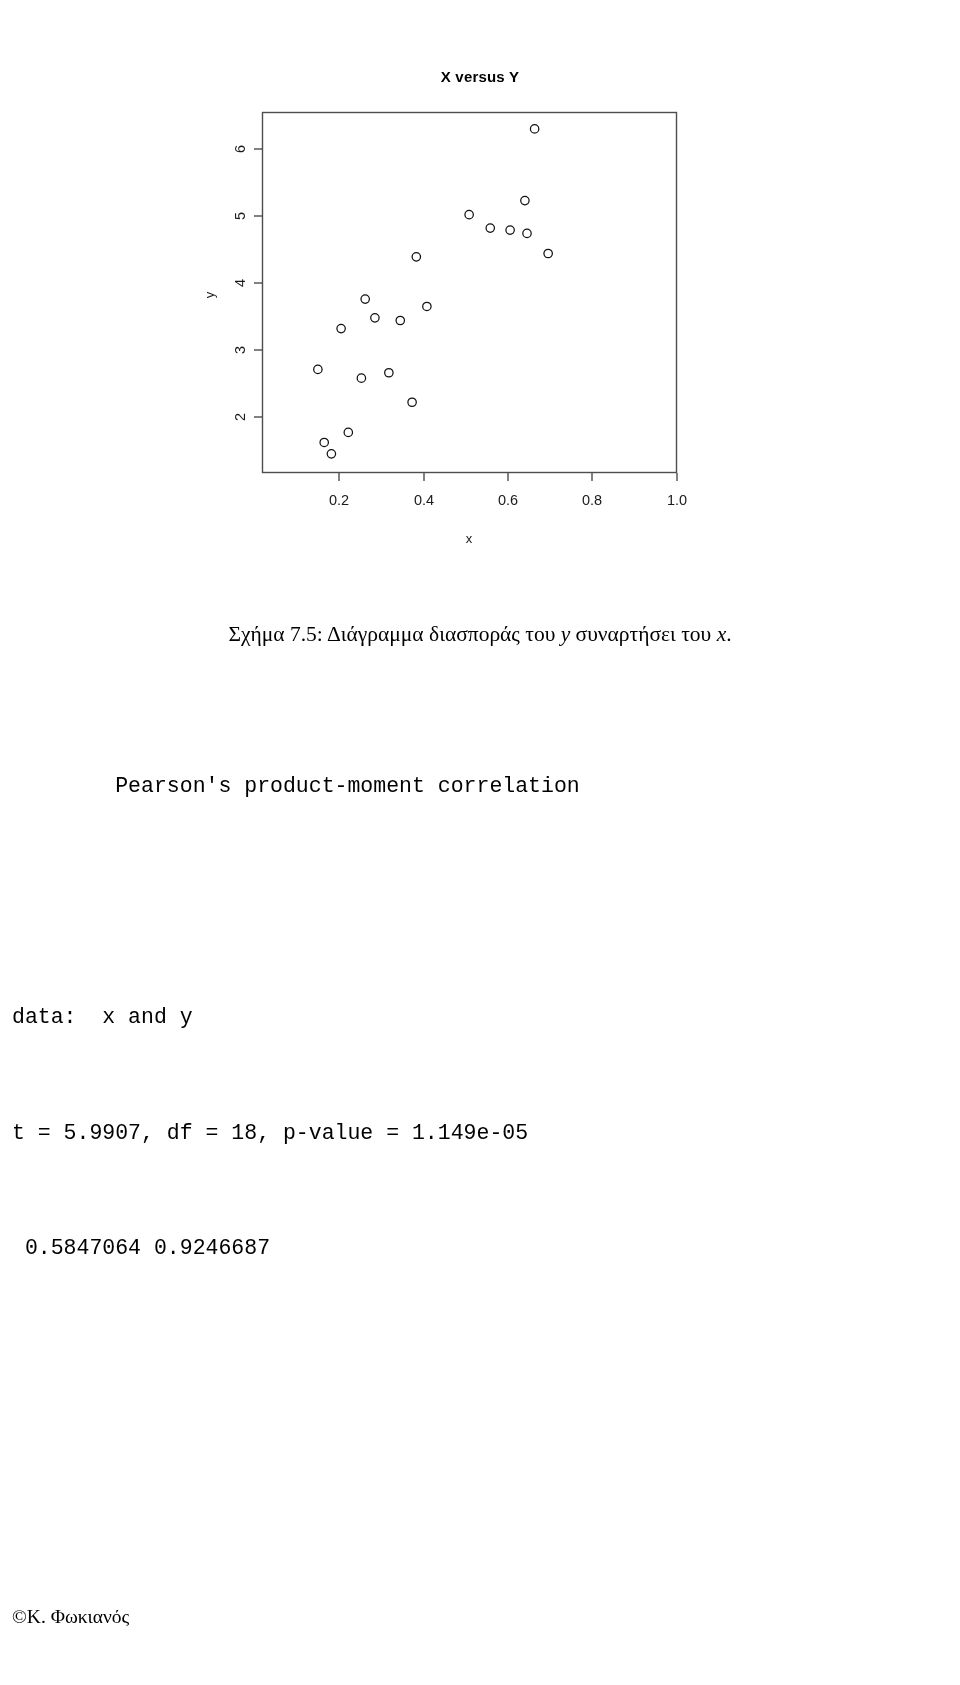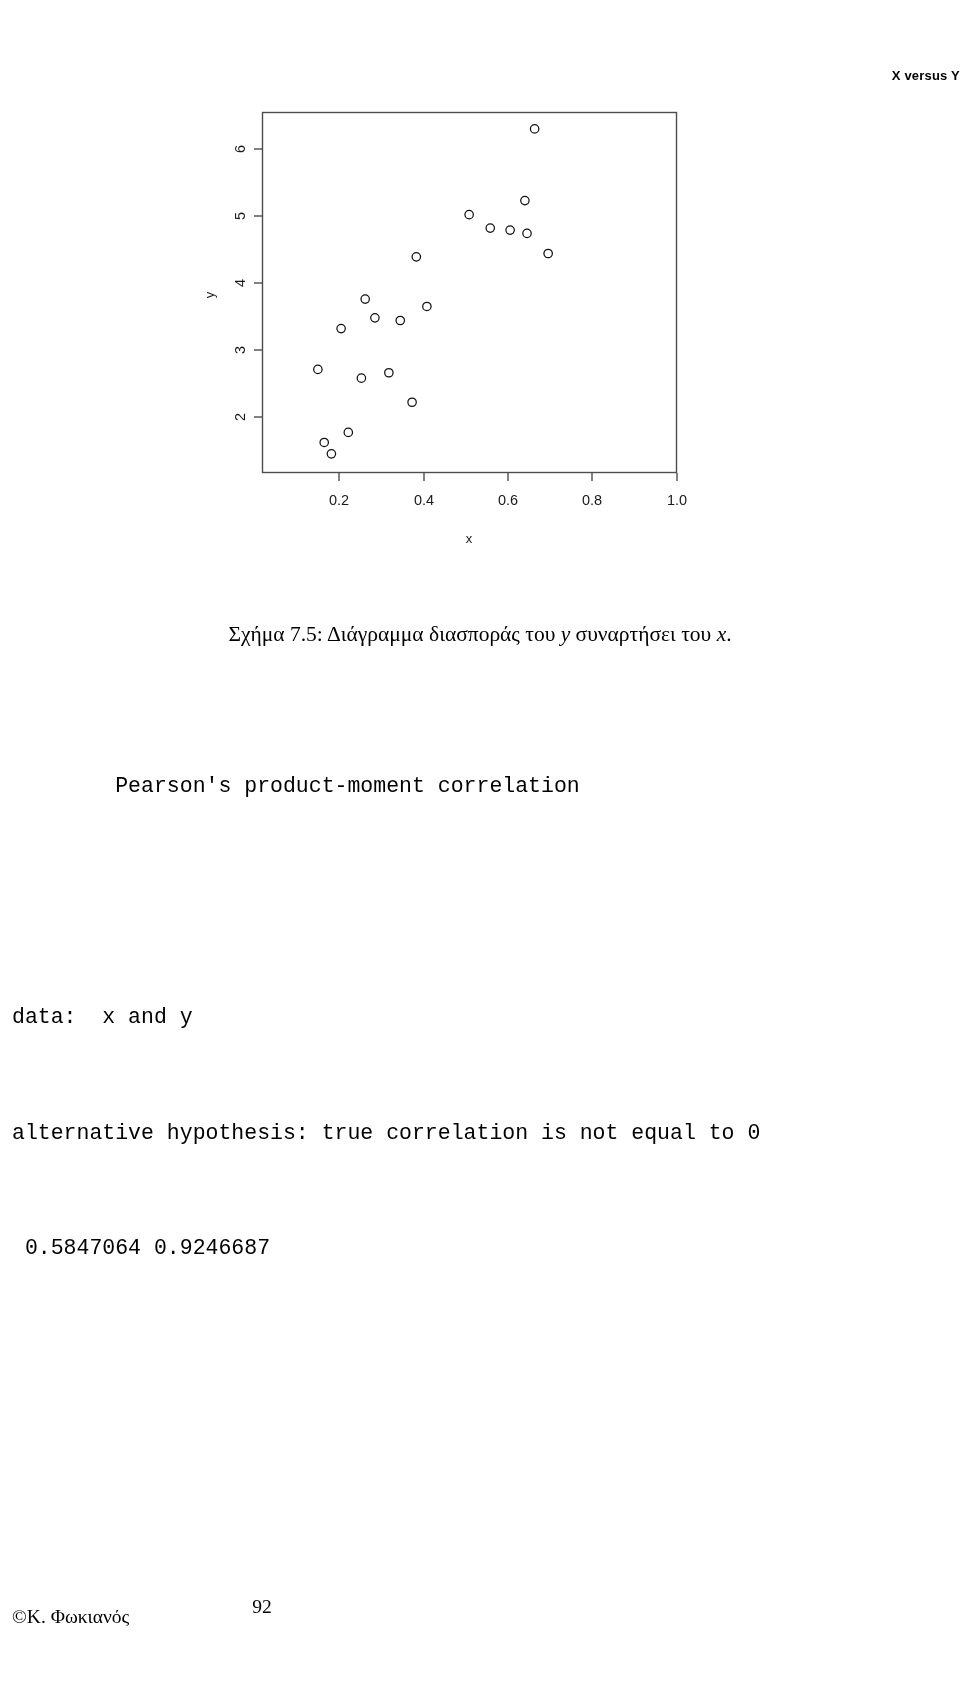--- a/index.html
+++ b/index.html
@@ -22,24 +22,24 @@
     left: 0;
     top: 0;
     width: 960px;
     height: 600px;
   }
   #plot-title {
     position: absolute;
     left: 0;
     top: 68px;
     width: 960px;
-    text-align: right;
+    text-align: center;
     font-family: "Liberation Sans", "DejaVu Sans", sans-serif;
     font-weight: bold;
-    font-size: 13px;
+    font-size: 15px;
     letter-spacing: 0.2px;
   }
   #plot-svg {
     position: absolute;
     left: 0;
     top: 0;
   }
   .axis-tick-label {
     font-family: "Liberation Sans", "DejaVu Sans", sans-serif;
     font-size: 14.5px;
@@ -198,34 +198,33 @@
       </g>
   </svg>
 </div>
 
 <div id="caption"><span>Σχήμα 7.5: Διάγραμμα διασποράς του </span><span class="math-italic">y</span><span> συναρτήσει του </span><span class="math-italic">x</span><span>.</span></div>
 
 <div id="console">
   <span class="line">        Pearson's product-moment correlation</span>
   <span class="blank"></span>
   <span class="line">data:  x and y</span>
-  <span class="line">alternative hypothesis: true correlation is not equal to 0</span>
+  <span class="line">t = 5.9907, df = 18, p-value = 1.149e-05</span>
   <span class="line"> 0.5847064 0.9246687</span>
   
   
   
   
   
   
   
   
   
   
   
   
 </div>
 
 <div id="footer">
   <div class="foot-row">
     <span class="foot-left">©Κ. Φωκιανός</span>
-    <span class="foot-page">92</span>
   </div>
 </div>
 
 </body></html>

